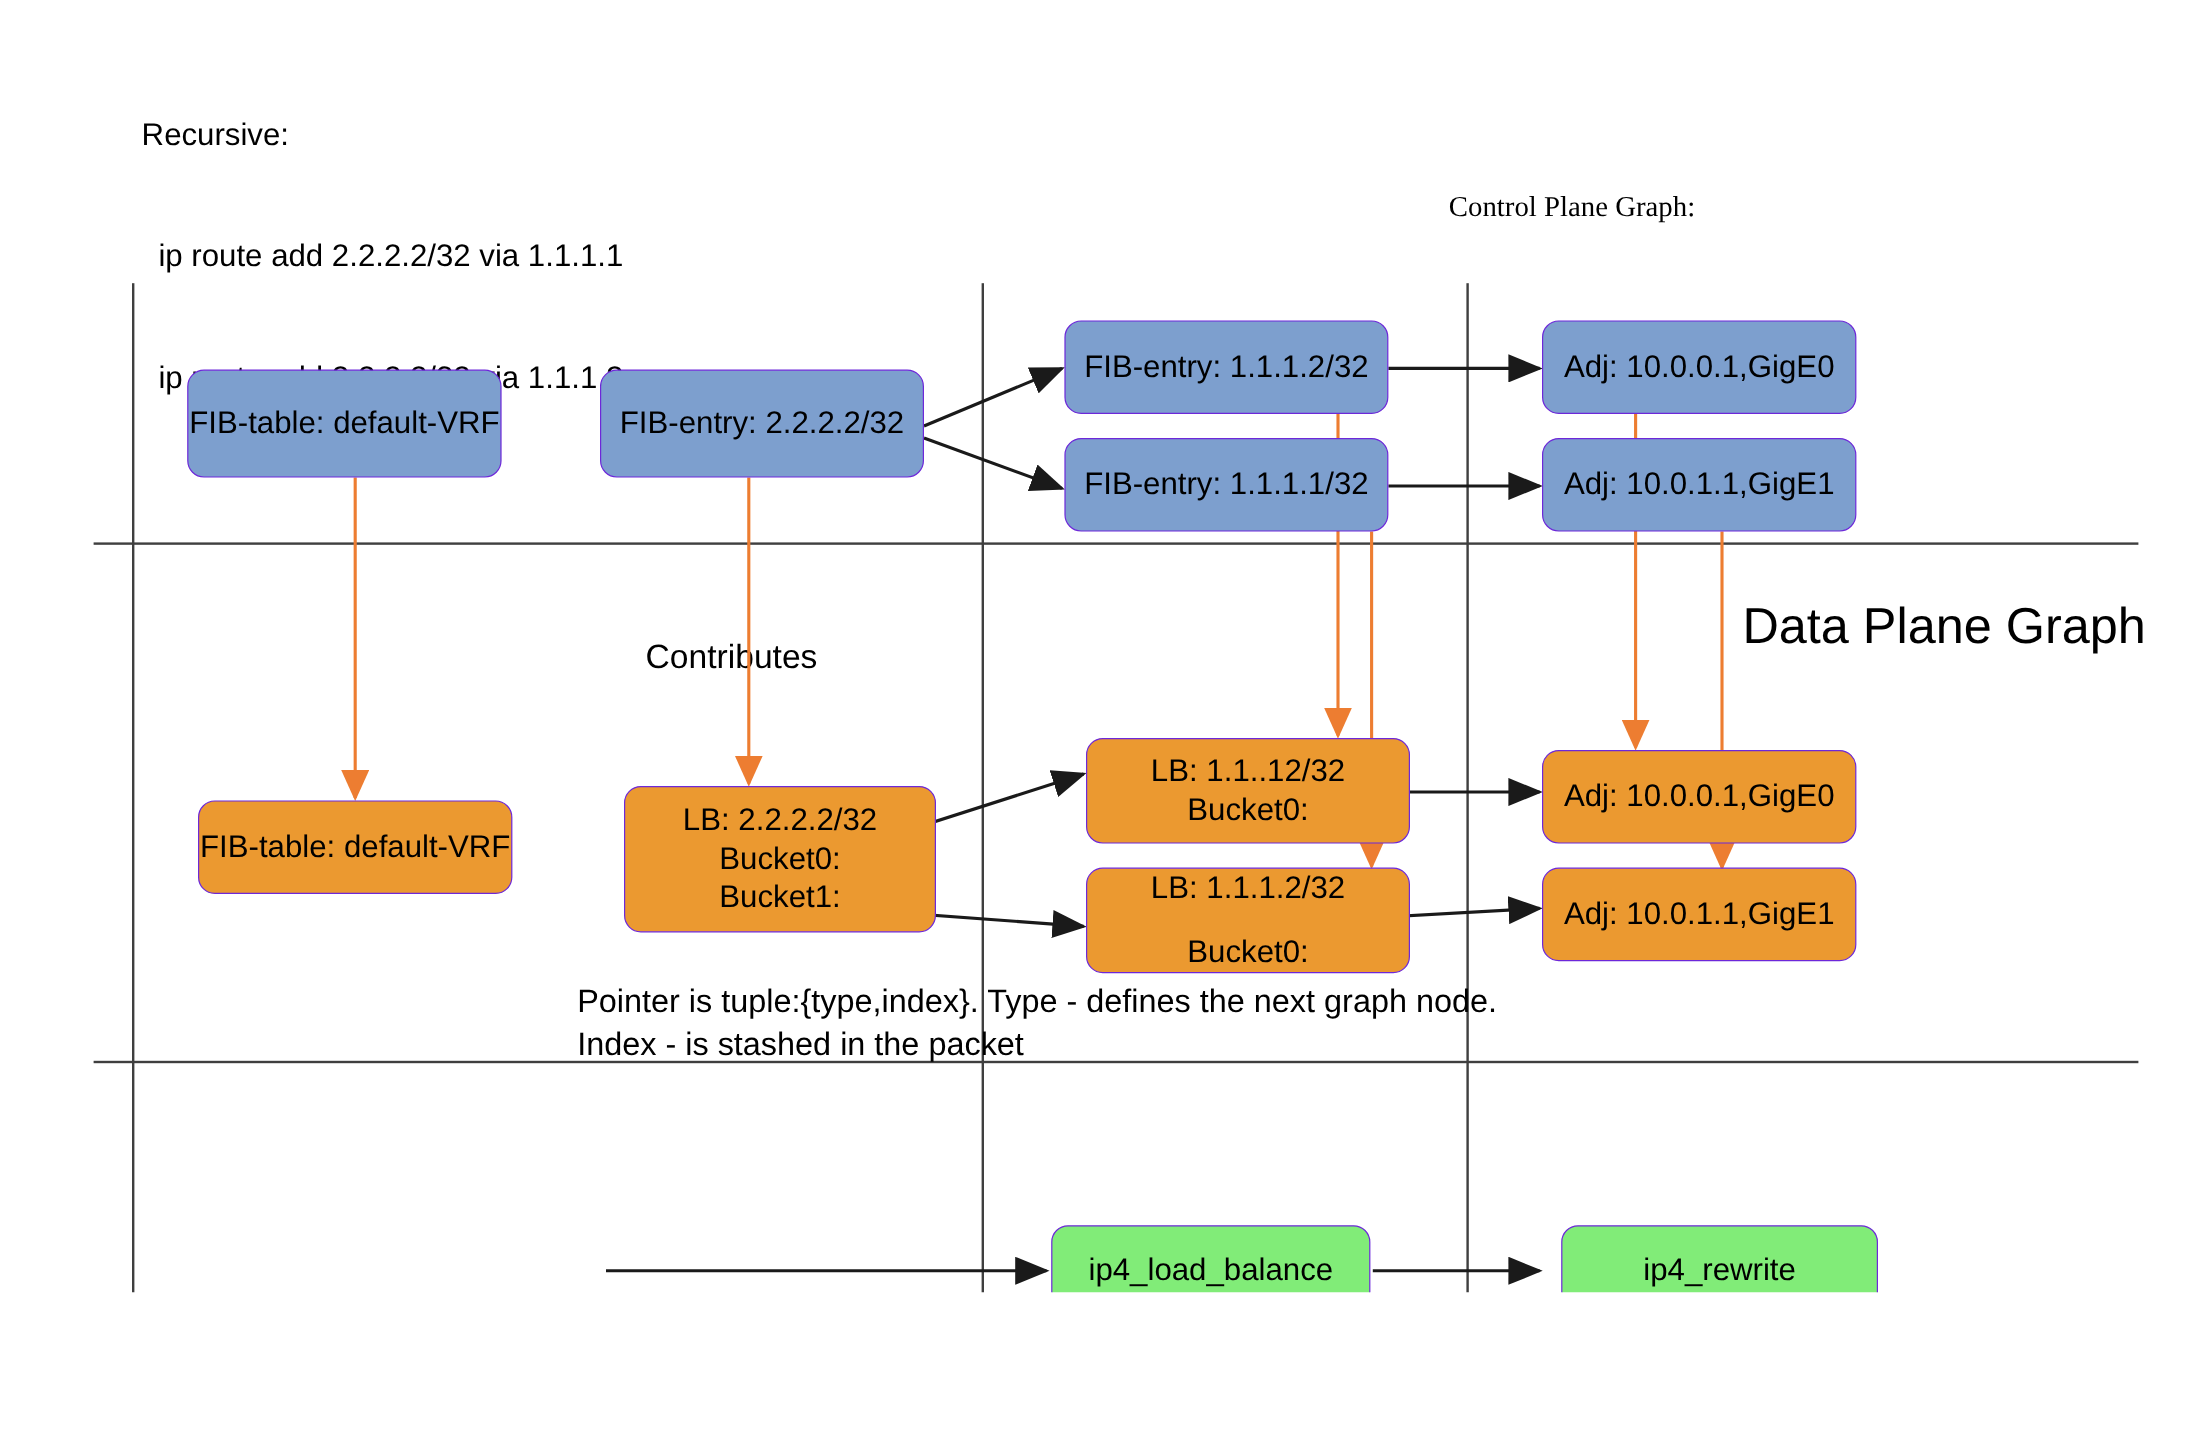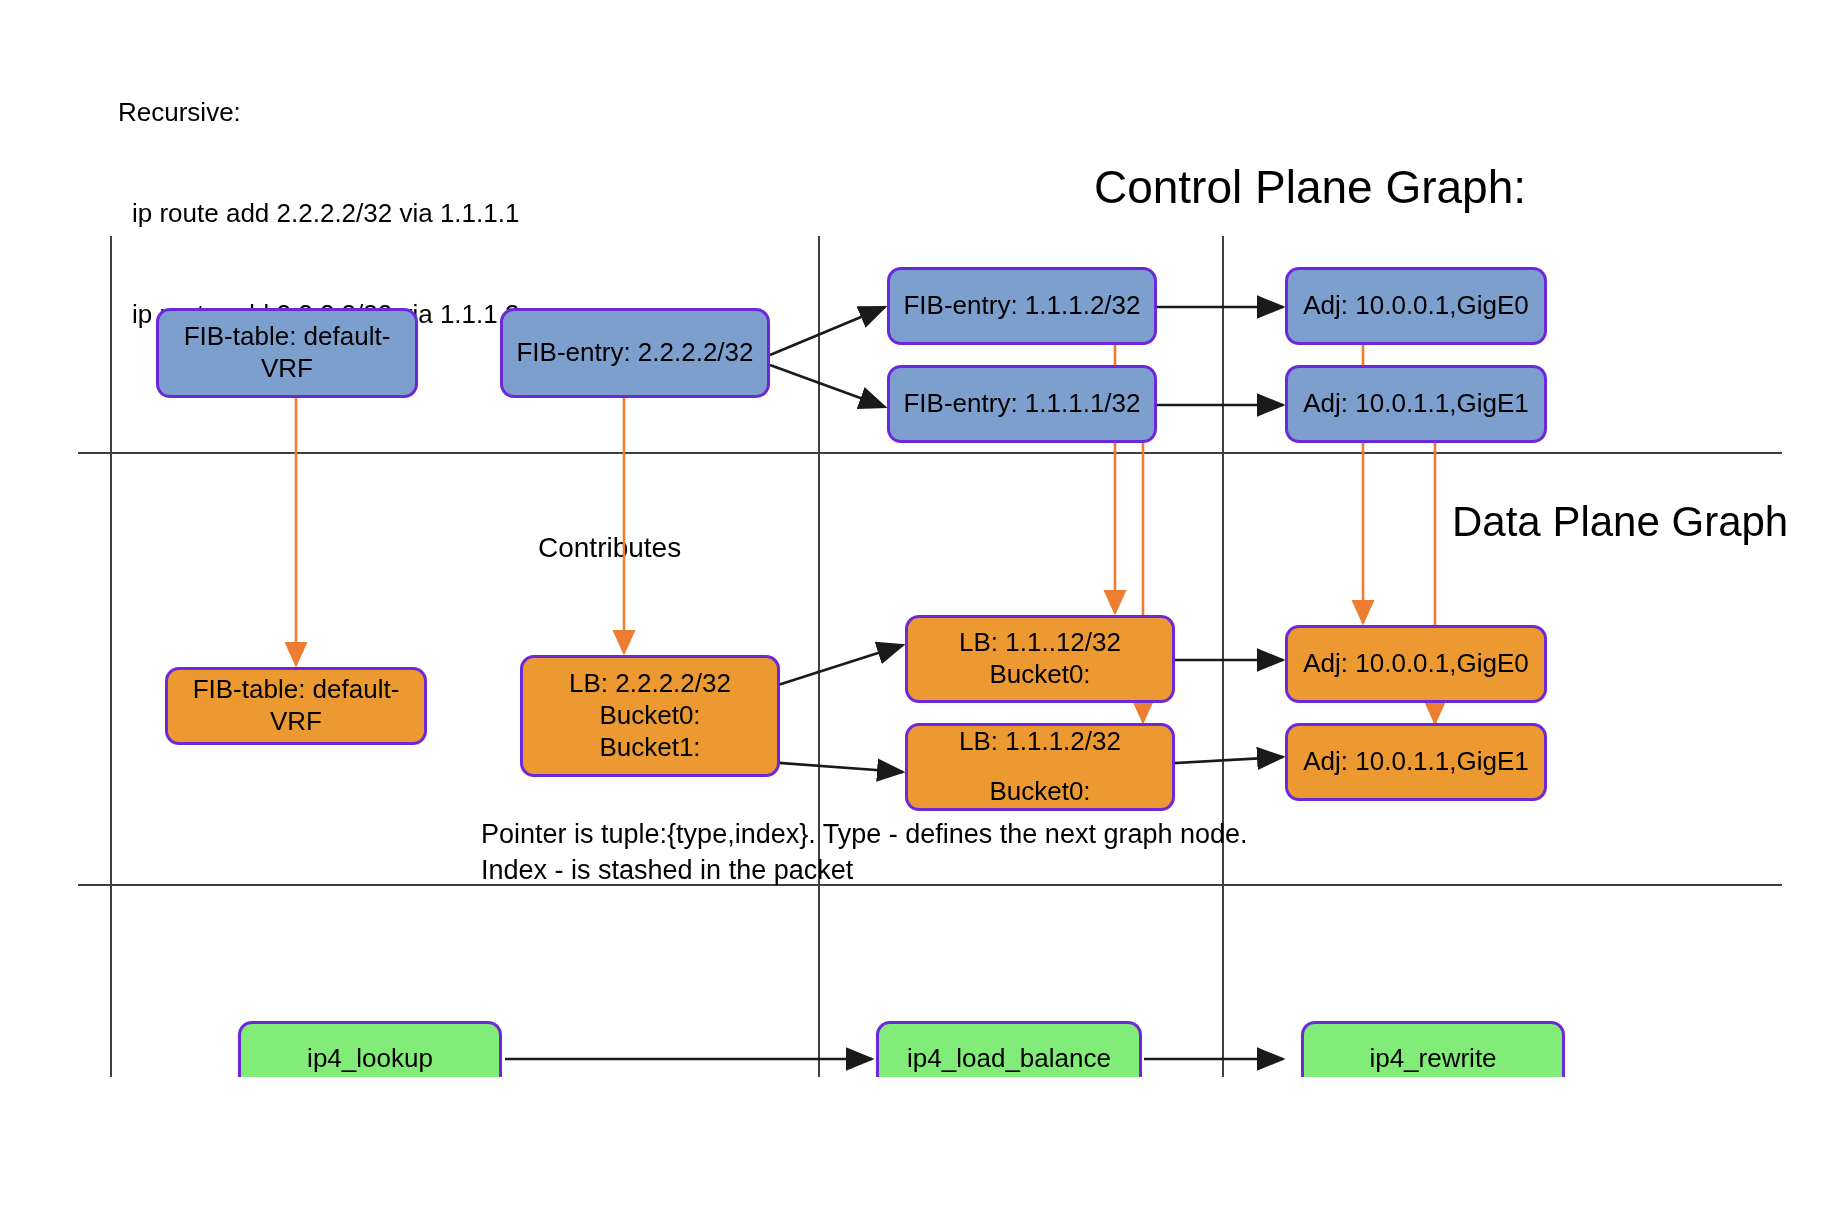--- a/index.html
+++ b/index.html
@@ -23,23 +23,24 @@
   #recursive-block {
     left: 118px; top: 28px;
     font-size: 26px;
   }
   #recursive-block .ln1 { display:block; }
   #recursive-block .ln2 { display:block; padding-left: 14px; }
   #recursive-block .ln3 { display:block; padding-left: 14px; }
 
   #cp-title {
     left: 1310px; top: 158px;
-    font-size: 46px;
+    font-size: 24px;
     transform: translateX(-50%);
     text-align: center;
+    font-family: Liberation Serif, serif;
   }
   #cp-sub {
     left: 1310px; top: 203px;
     font-size: 24px;
     transform: translateX(-50%);
     text-align: center;
   }
   #dp-title {
     left: 1452px; top: 495px;
     font-size: 42px;
@@ -73,21 +74,21 @@
     position: absolute;
     height: 2px;
     background: #3f3f3f;
   }
 
   
   .node {
     position: absolute;
     box-sizing: border-box;
     border-radius: 14px;
-    border: 3px solid #6d28d9;
+    border: 1px solid #6d28d9;
     display: flex;
     flex-direction: column;
     align-items: center;
     justify-content: center;
     font-size: 26px;
     text-align: center;
     line-height: 1.22;
   }
   .node.blue   { background: #7d9fce; }
   .node.orange { background: #eb9930; }
@@ -220,23 +221,20 @@
   </div>
 
   <div class="node orange" style="left:1285px; top:625px; width:262px; height:78px;">
     <span class="line">Adj: 10.0.0.1,GigE0</span>
   </div>
 
   <div class="node orange" style="left:1285px; top:723px; width:262px; height:78px;">
     <span class="line">Adj: 10.0.1.1,GigE1</span>
   </div>
 
-  <div class="node green" style="left:238px; top:1021px; width:264px; height:76px;">
-    <span class="line">ip4_lookup</span>
-  </div>
 
   <div class="node green" style="left:876px; top:1021px; width:266px; height:76px;">
     <span class="line">ip4_load_balance</span>
   </div>
 
   <div class="node green" style="left:1301px; top:1021px; width:264px; height:76px;">
     <span class="line">ip4_rewrite</span>
   </div>
 
 </div>

